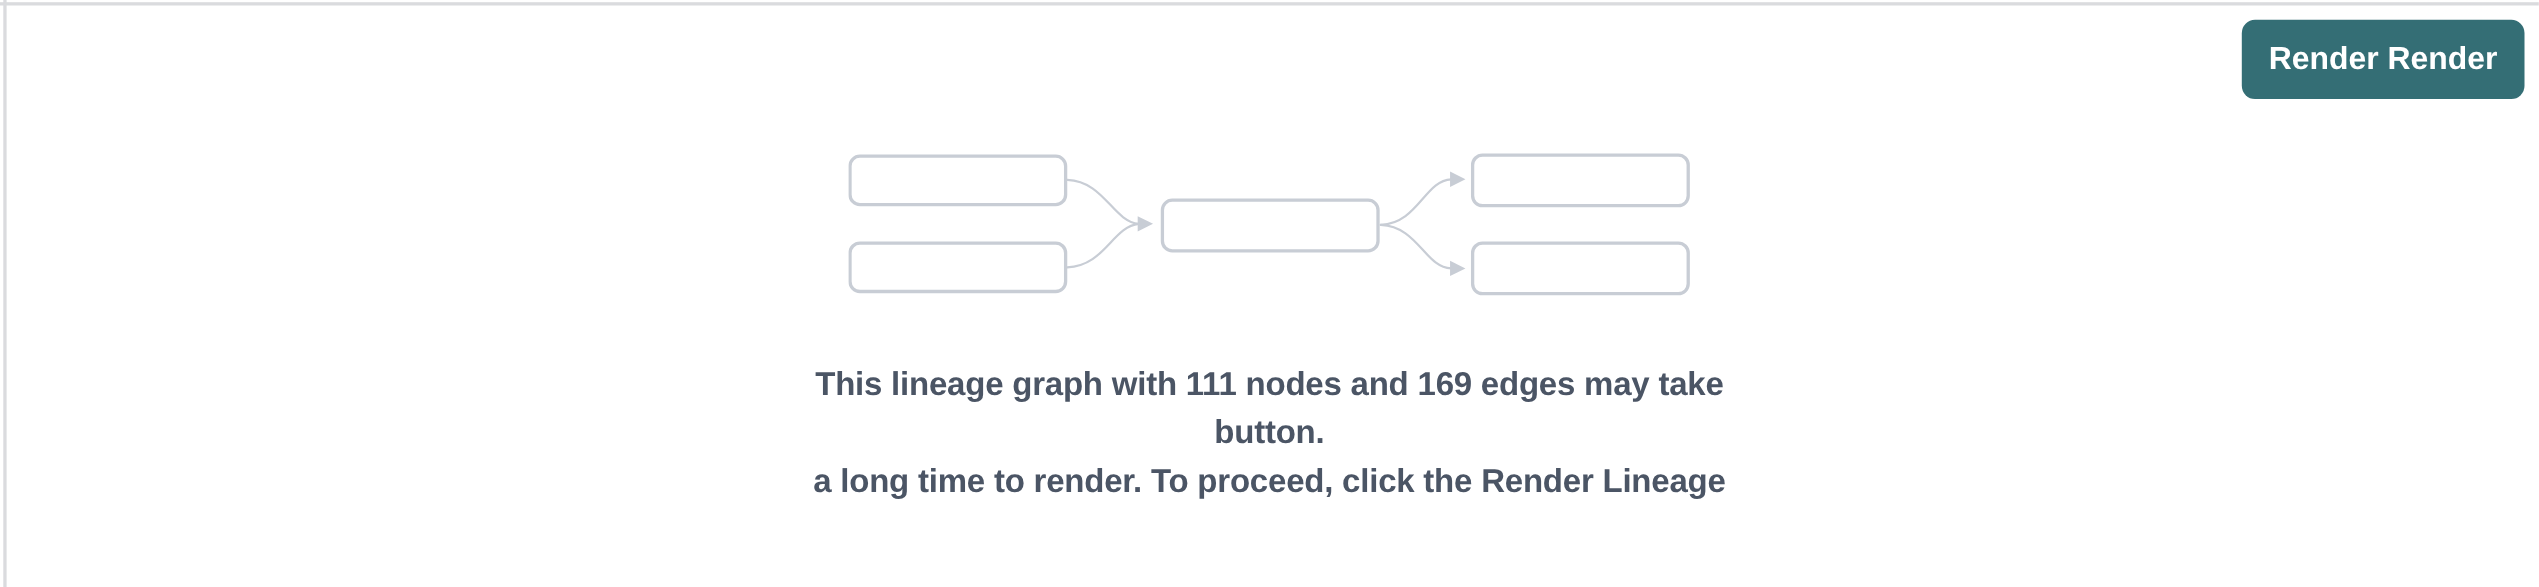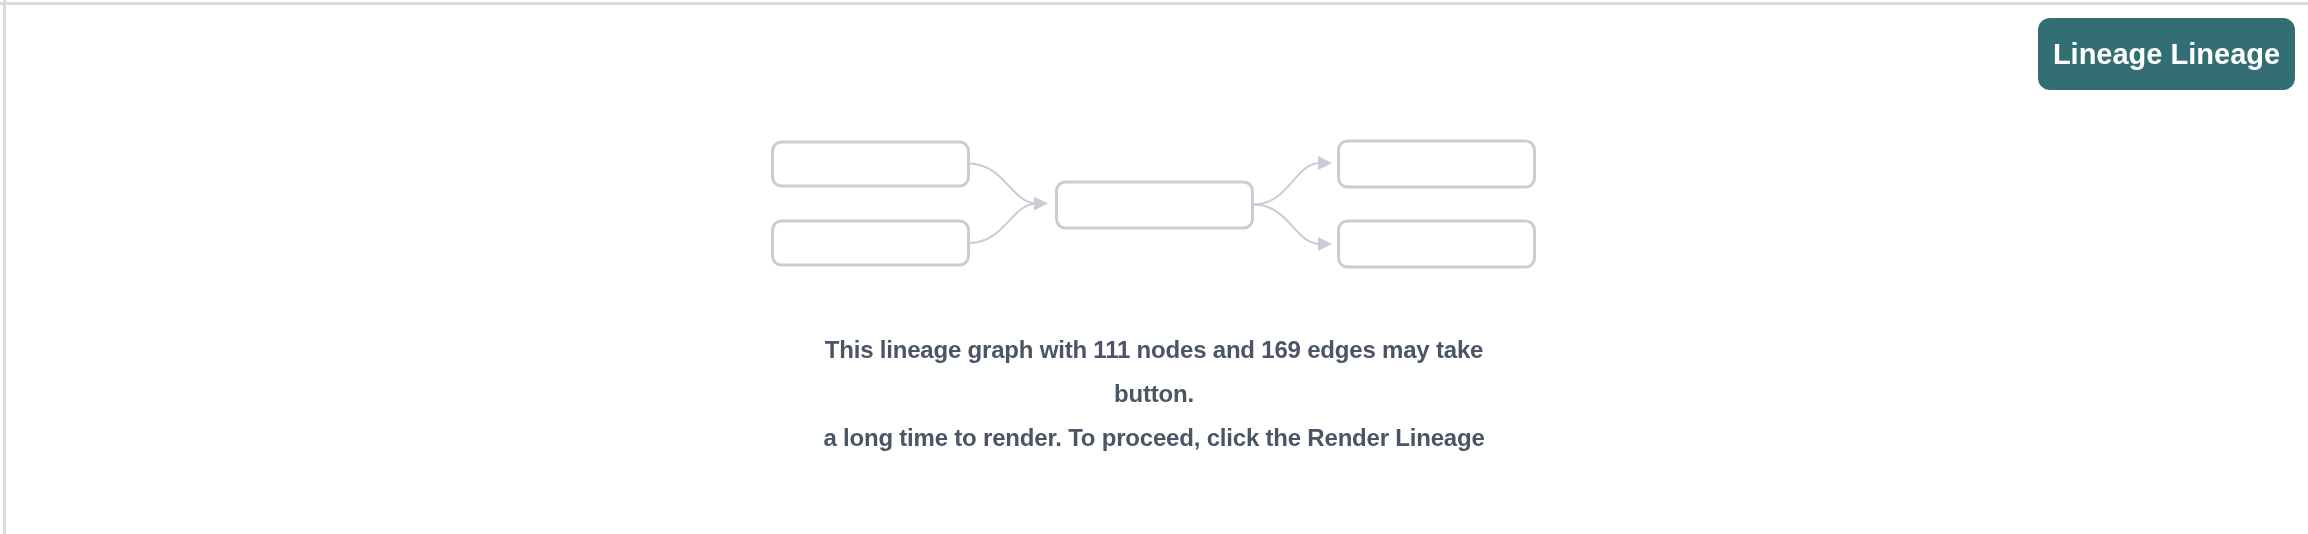--- a/index.html
+++ b/index.html
@@ -55,37 +55,37 @@
     display: flex;
     flex-direction: column;
     align-items: center;
   }
   .diagram {
     display: block;
   }
   .message {
     margin-top: 59px;
     text-align: center;
-    font-size: 24px;
+    font-size: 30px;
     font-weight: 700;
     color: #4b5565;
     line-height: 44px;
     letter-spacing: -0.2px;
   }
   .message-line {
     white-space: nowrap;
   }
 </style>
 </head>
 <body>
 
 <div class="top-border"></div>
 <div class="left-border"></div>
 
-<button class="render-btn">Lineage Lineage</button>
+<button class="render-btn">Render Render</button>
 
 <div class="content">
 
   <svg class="diagram" width="766" height="130" viewBox="0 0 766 130" xmlns="http://www.w3.org/2000/svg">
     <g fill="none" stroke="#c8cdd5" stroke-width="2" stroke-linecap="round">
       <path d="M 199,24.5 C 233,26 240,62 264,64.5"></path>
       <path d="M 199,104 C 233,103 240,67 264,64.5"></path>
       <path d="M 484,65.5 C 518,64 524,25 548,24"></path>
       <path d="M 484,65.5 C 518,67 524,104 548,105"></path>
     </g>

